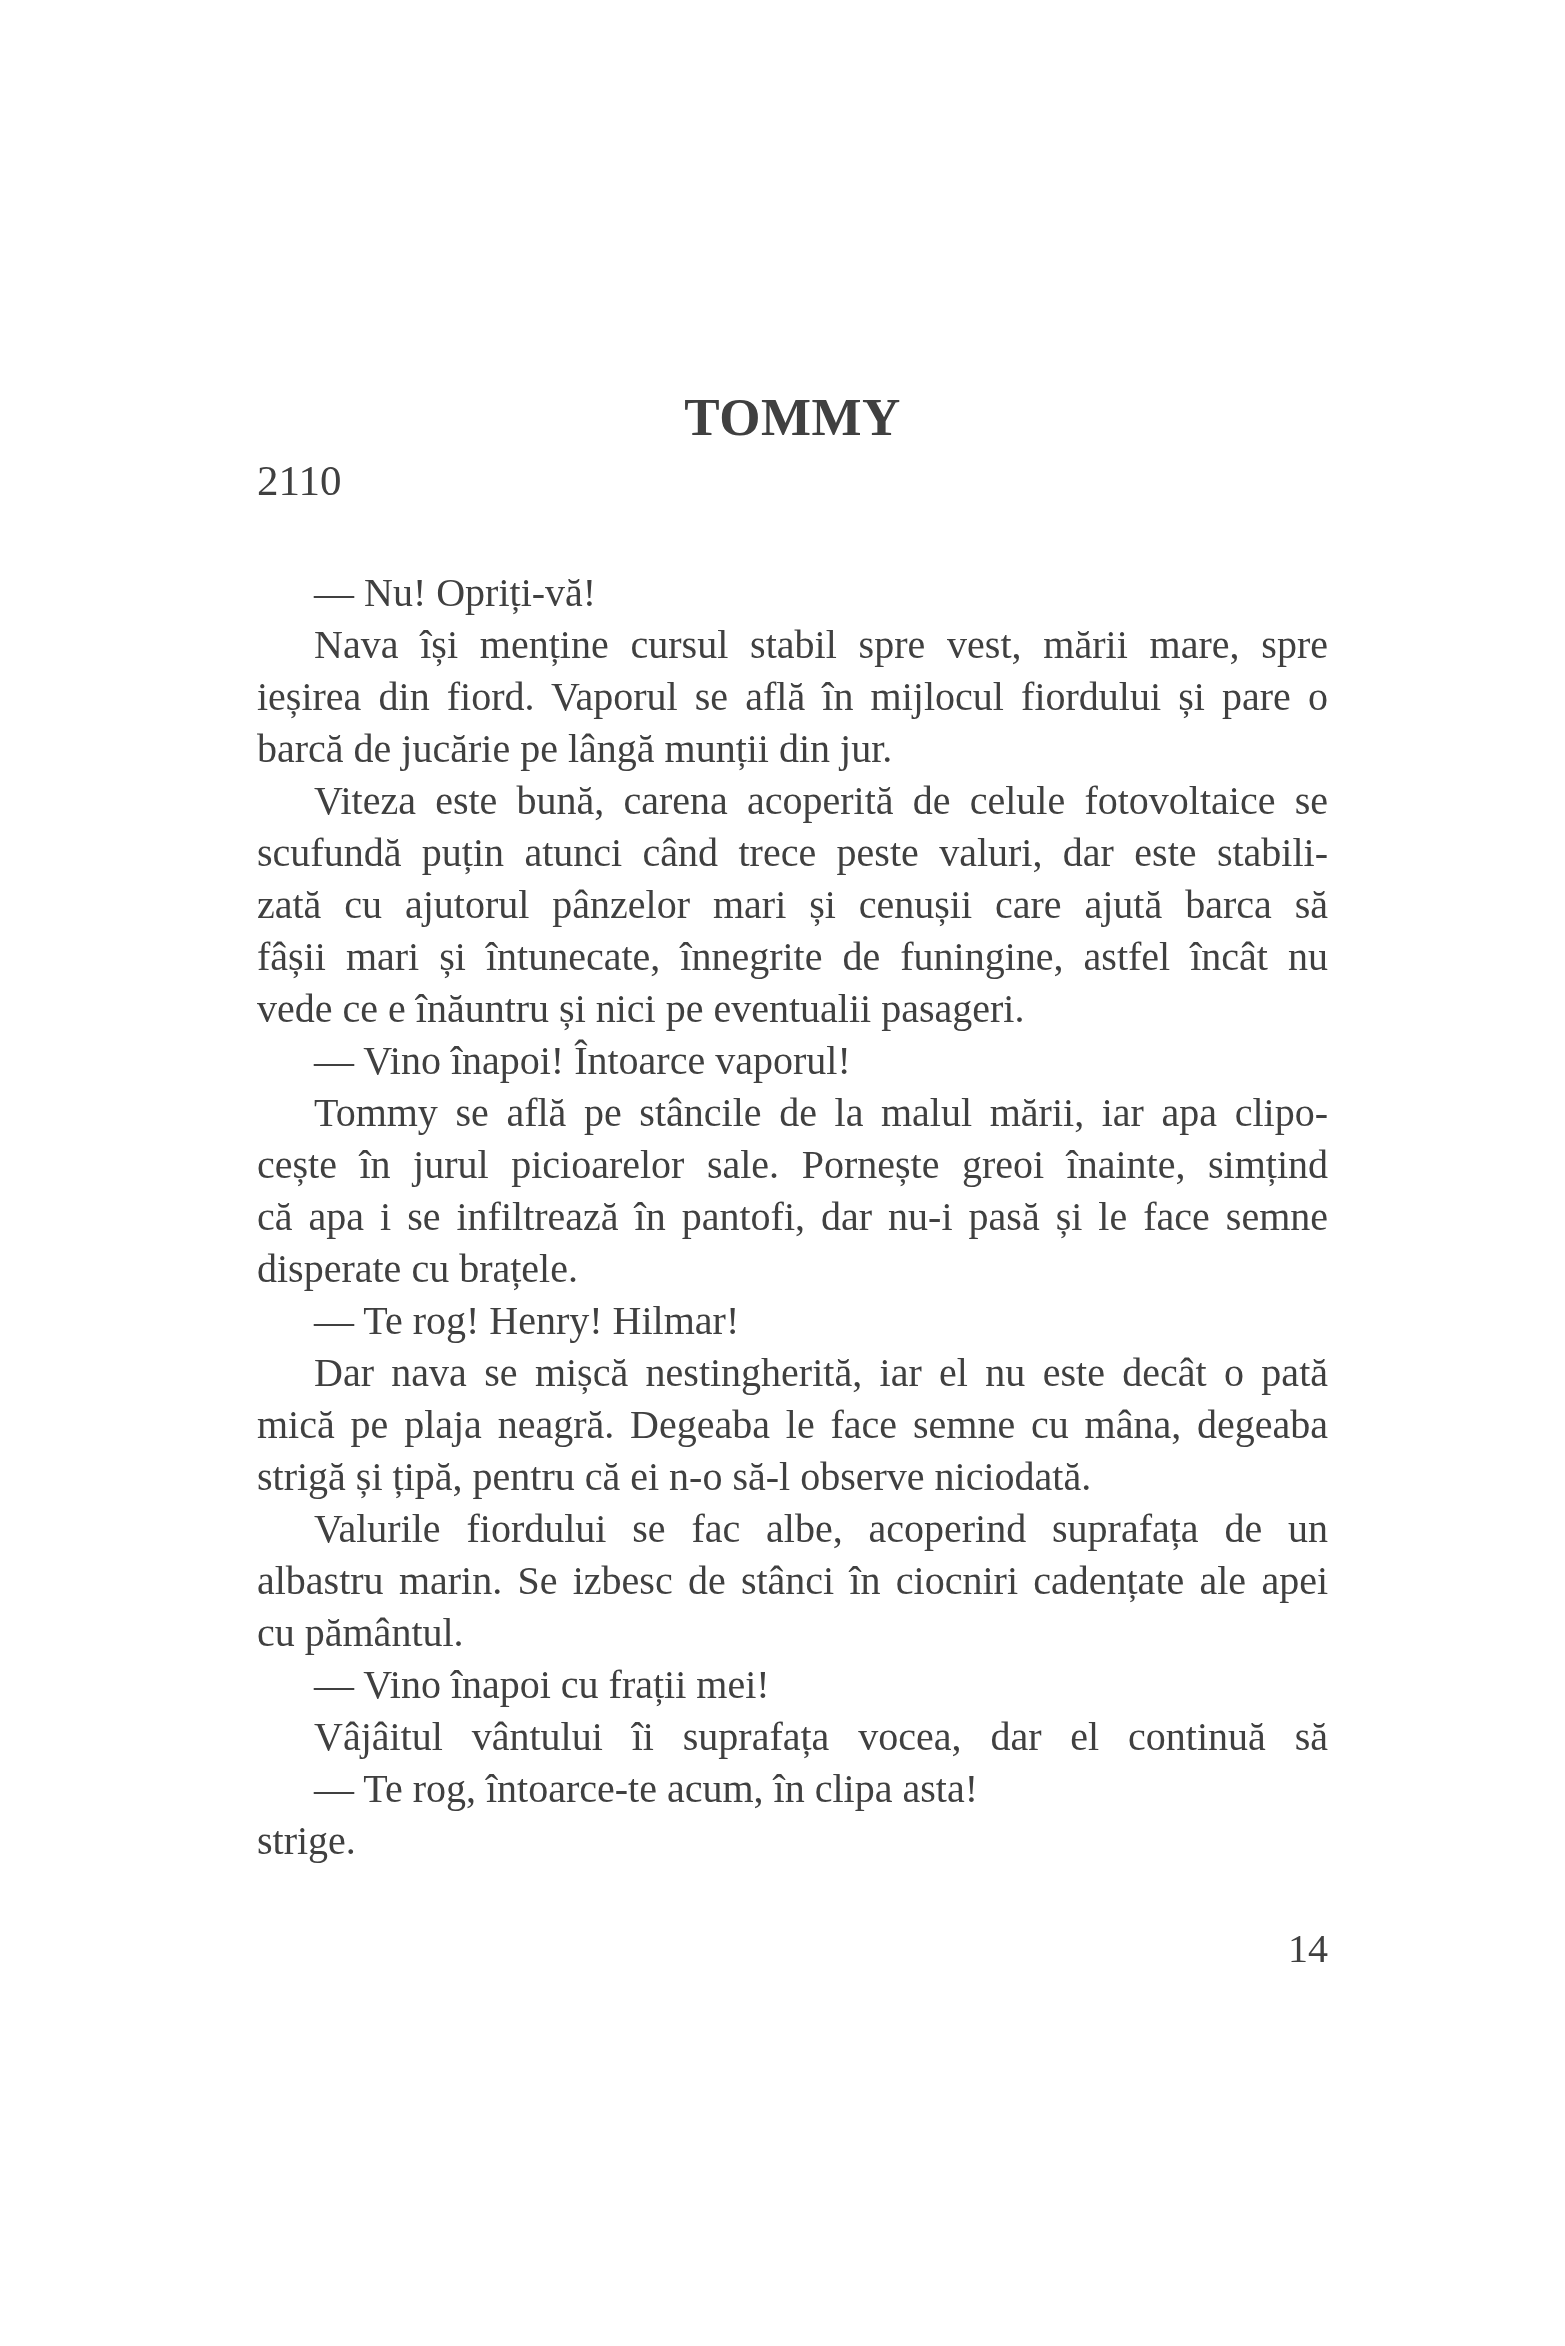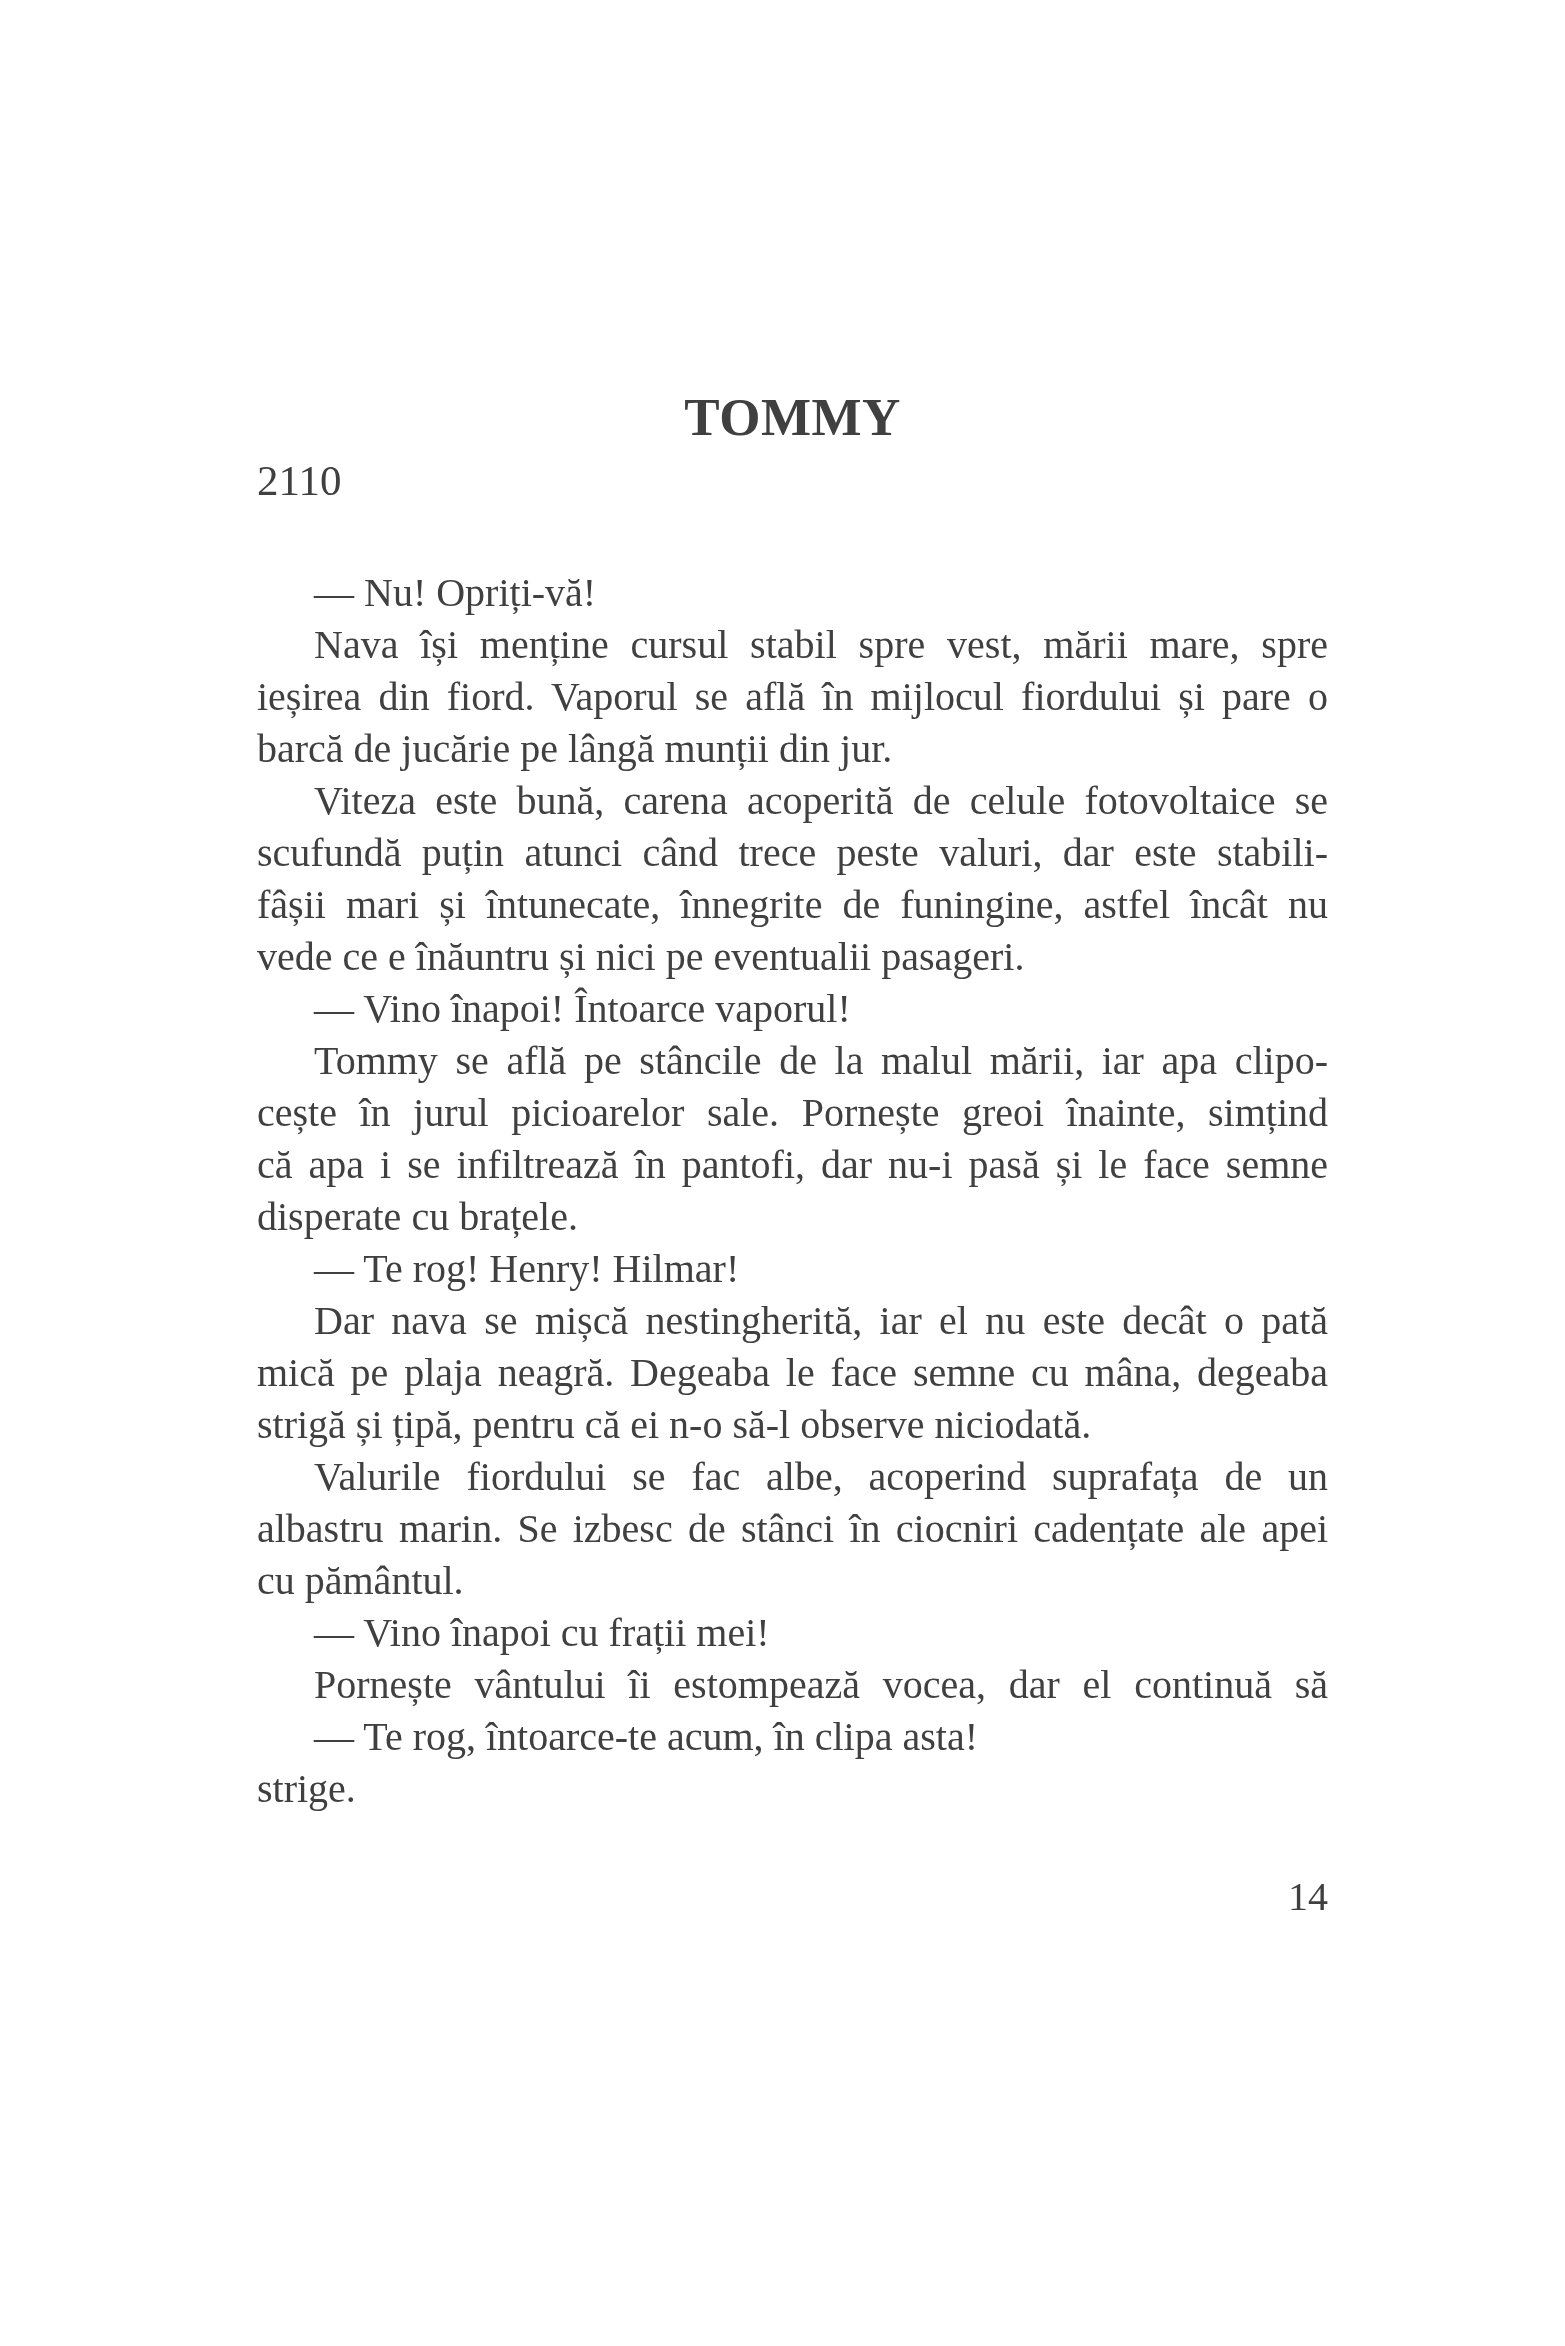--- a/index.html
+++ b/index.html
@@ -72,35 +72,36 @@
   <div class="content">
     <h1 class="chapter-title">TOMMY</h1>
     <div class="chapter-year">2110</div>
     <div class="body-text">
         <div class="line indent nojust">— Nu! Opriți-vă!</div>
         <div class="line indent just">Nava își menține cursul stabil spre vest, mării mare, spre</div>
         <div class="line just">ieșirea din fiord. Vaporul se află în mijlocul fiordului și pare o</div>
         <div class="line nojust">barcă de jucărie pe lângă munții din jur.</div>
         <div class="line indent just">Viteza este bună, carena acoperită de celule fotovoltaice se</div>
         <div class="line just">scufundă puțin atunci când trece peste valuri, dar este stabili-</div>
+        <div class="line just">zată cu ajutorul pânzelor mari și cenușii care ajută barca să</div>
         <div class="line just">fâșii mari și întunecate, înnegrite de funingine, astfel încât nu</div>
         <div class="line nojust">vede ce e înăuntru și nici pe eventualii pasageri.</div>
         <div class="line indent nojust">— Vino înapoi! Întoarce vaporul!</div>
         <div class="line indent just">Tommy se află pe stâncile de la malul mării, iar apa clipo-</div>
         <div class="line just">cește în jurul picioarelor sale. Pornește greoi înainte, simțind</div>
         <div class="line just">că apa i se infiltrează în pantofi, dar nu-i pasă și le face semne</div>
         <div class="line nojust">disperate cu brațele.</div>
         <div class="line indent nojust">— Te rog! Henry! Hilmar!</div>
         <div class="line indent just">Dar nava se mișcă nestingherită, iar el nu este decât o pată</div>
         <div class="line just">mică pe plaja neagră. Degeaba le face semne cu mâna, degeaba</div>
         <div class="line nojust">strigă și țipă, pentru că ei n-o să-l observe niciodată.</div>
         <div class="line indent just">Valurile fiordului se fac albe, acoperind suprafața de un</div>
         <div class="line just">albastru marin. Se izbesc de stânci în ciocniri cadențate ale apei</div>
         <div class="line nojust">cu pământul.</div>
         <div class="line indent nojust">— Vino înapoi cu frații mei!</div>
-        <div class="line indent just">Pornește vântului îi estompează vocea, dar el continuă să</div>
+        <div class="line indent just">Vâjâitul vântului îi suprafața vocea, dar el continuă să</div>
         <div class="line indent nojust">— Te rog, întoarce-te acum, în clipa asta!</div>
         <div class="line nojust">strige.</div>
       </div>
     <div class="page-number">14</div>
   </div>
 </div>
 
 
 </body></html>

